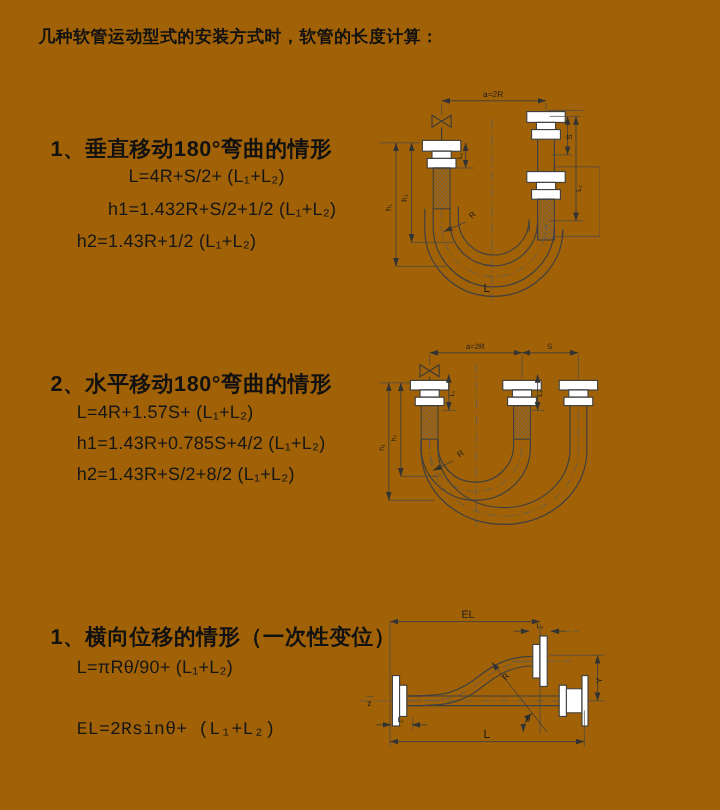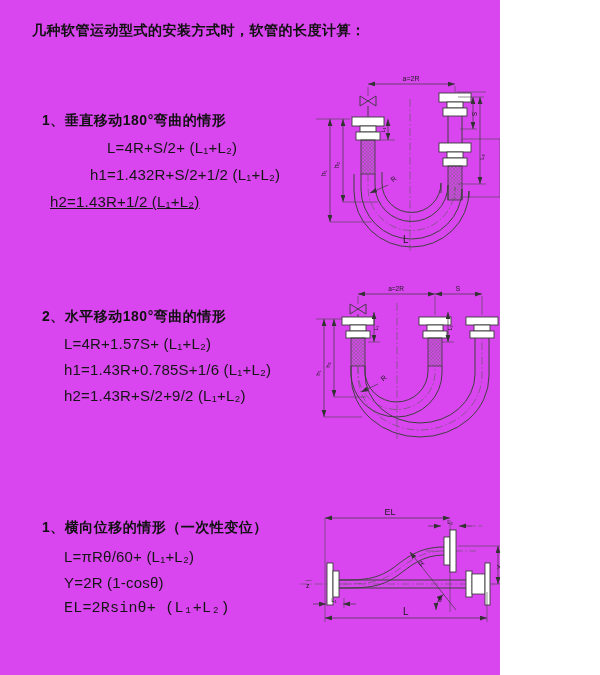--- a/index.html
+++ b/index.html
@@ -1,25 +1,25 @@
 <!DOCTYPE html>
 <html><head>
 <meta charset="utf-8">
 <style>
   html,body { margin:0; padding:0; background:#ffffff; }
   .page {
-    position:relative; width:500px; height:675px; background:#d946ef;
+    position:relative; width:600px; height:675px; background:#a16207;
     font-family:"Liberation Sans", sans-serif; color:#1b1b1b; overflow:hidden;
   }
   .doc-title {
     position:absolute; left:32px; top:22px;
     font-size:14px; font-weight:bold; letter-spacing:0.5px; color:#111;
   }
   .sec-heading {
-    position:absolute; font-size:14px; font-weight:bold; letter-spacing:0.5px; color:#111;
+    position:absolute; font-size:18px; font-weight:bold; letter-spacing:0.5px; color:#111;
   }
   .formula {
     position:absolute; font-size:15px; letter-spacing:0.2px; color:#161616;
   }
   svg.diag { position:absolute; }
   svg text { fill:#1c1c1c; font-family:"Liberation Sans", sans-serif; }
   .dim   { stroke:#3c3c3c; stroke-width:0.7; fill:none; }
   .thin  { stroke:#4a4a4a; stroke-width:0.6; fill:none; }
   .hose  { stroke:#404040; stroke-width:1; fill:none; }
   .cl    { stroke:#5a5a5a; stroke-width:0.6; fill:none; stroke-dasharray:8 2.5 1.5 2.5; }
@@ -46,21 +46,21 @@
         <path d="M0,0 L7,2.4 L0,4.8 z" fill="#333"></path>
       </marker>
     </defs>
   </svg>
 
   <div class="doc-title">几种软管运动型式的安装方式时，软管的长度计算：</div>
 
   <div class="sec-heading" style="left:42px; top:112px;">1、垂直移动180°弯曲的情形</div>
   <div class="formula" style="left:64px; top:139px;margin-left:43px;">L=4R+S/2+ (L₁+L₂)</div>
   <div class="formula" style="left:64px; top:166px;margin-left:26px;">h1=1.432R+S/2+1/2 (L₁+L₂)</div>
-  <div class="formula" style="left:50px; top:193px;text-decoration:underline;">h2=1.43R+1/2 (L₁+L₂)</div>
+  <div class="formula" style="left:64px; top:193px;">h2=1.43R+1/2 (L₁+L₂)</div>
 
   <svg class="diag" style="left:300px; top:71px;" width="200" height="186" viewBox="0 0 200 186">
 
     <line class="cl" x1="110" y1="28" x2="110" y2="180"></line>
     <line class="thin" x1="16" y1="48" x2="50" y2="48"></line>
 
     <g>
       <line class="dim" x1="68" y1="13" x2="155" y2="13" marker-start="url(#arrS)" marker-end="url(#arrE)"></line>
       <line class="thin" x1="155" y1="15" x2="155" y2="21"></line>
       <text x="111" y="10" font-size="7" text-anchor="middle">a=2R</text>
@@ -134,22 +134,22 @@
     <g>
       <text x="92" y="112" font-size="7" transform="rotate(-42 92 110)">R</text>
       <line class="dim" x1="88" y1="114" x2="70" y2="122" marker-end="url(#arrE)"></line>
     </g>
 
     <text x="103" y="172" font-size="10">L</text>
   </svg>
 
   <div class="sec-heading" style="left:42px; top:308px;">2、水平移动180°弯曲的情形</div>
   <div class="formula" style="left:64px; top:335px;">L=4R+1.57S+ (L₁+L₂)</div>
-  <div class="formula" style="left:64px; top:361px;">h1=1.43R+0.785S+1/6 (L₁+L₂)</div>
-  <div class="formula" style="left:64px; top:387px;">h2=1.43R+S/2+9/2 (L₁+L₂)</div>
+  <div class="formula" style="left:64px; top:361px;">h1=1.43R+0.785S+4/2 (L₁+L₂)</div>
+  <div class="formula" style="left:64px; top:387px;">h2=1.43R+S/2+8/2 (L₁+L₂)</div>
 
   <svg class="diag" style="left:300px; top:281px;" width="290" height="168" viewBox="0 0 290 168">
 
     <line class="cl" x1="97" y1="22" x2="97" y2="158"></line>
     <line class="thin" x1="16" y1="38" x2="44" y2="38"></line>
 
     <g>
       <line class="dim" x1="58" y1="13" x2="135" y2="13" marker-start="url(#arrS)" marker-end="url(#arrE)"></line>
       <text x="96" y="10" font-size="6.5" text-anchor="middle">a=2R</text>
     </g>
@@ -216,22 +216,21 @@
       <text x="152" y="47" font-size="5.5" transform="rotate(-90 152 47)" text-anchor="middle">L₂</text>
     </g>
 
     <g>
       <text x="82" y="101" font-size="7" transform="rotate(-40 82 99)">R</text>
       <line class="dim" x1="78" y1="103" x2="61" y2="111" marker-end="url(#arrE)"></line>
     </g>
   </svg>
 
   <div class="sec-heading" style="left:42px; top:519px;">1、横向位移的情形（一次性变位）</div>
-  <div class="formula" style="left:64px; top:548px;">L=πRθ/60+ (L₁+L₂)</div>
-  <div class="formula" style="left:64px; top:574px;">Y=2R (1-cosθ)</div>
+  <div class="formula" style="left:64px; top:548px;">L=πRθ/90+ (L₁+L₂)</div>
   <div class="formula" style="left:64px; top:600px;font-family:Liberation Mono, monospace;">EL=2Rsinθ+ (L₁+L₂)</div>
 
   <svg class="diag" style="left:298px; top:500px;" width="302" height="146" viewBox="0 0 302 146">
 
     <line class="cl" x1="2" y1="84" x2="196" y2="84"></line>
     <line class="cl" x1="128" y1="51" x2="178" y2="51"></line>
 
     <g>
       <line class="thin" x1="27" y1="18" x2="27" y2="122"></line>
       <line class="dim" x1="27" y1="18" x2="152" y2="18" marker-start="url(#arrS)" marker-end="url(#arrE)"></line>

